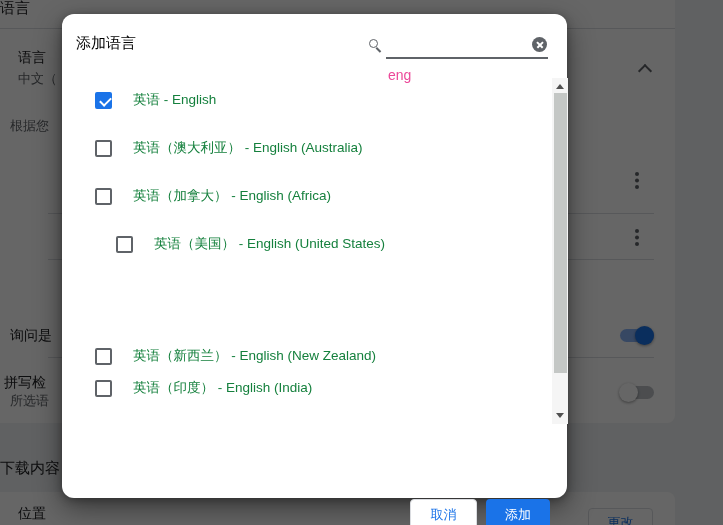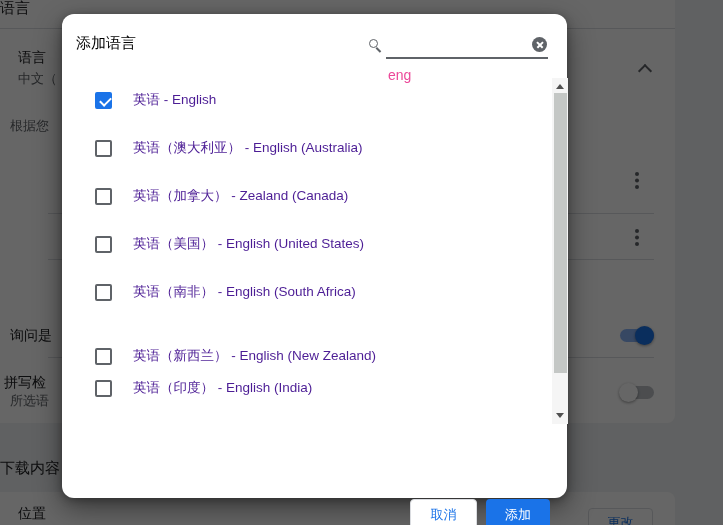--- a/index.html
+++ b/index.html
@@ -55,21 +55,21 @@
   .clear-btn::after { transform:rotate(-45deg); }
 
   .lang-list { position:absolute; left:0; top:62px; width:489px; height:348px; }
   .lang-row { position:absolute; left:0; width:489px; height:48px; }
   .cb { position:absolute; left:33px; top:15.5px; width:17px; height:17px;
     border:2px solid #5f6368; border-radius:2px; background:#fff; }
   .lang-row.checked .cb { background:#1a73e8; border-color:#1a73e8; }
   .lang-row.checked .cb::after { content:""; position:absolute; left:4.5px; top:1px;
     width:5px; height:9px; border:solid #fff; border-width:0 2px 2px 0; transform:rotate(45deg); }
   .lang-label { position:absolute; left:71px; top:0; height:48px; display:flex; align-items:center;
-    font-size:13.5px; color:#4c1d95; white-space:nowrap; }
+    font-size:13.5px; color:#15803d; white-space:nowrap; }
 
   .sb-track { position:absolute; left:490px; top:64px; width:16px; height:346px; background:#f5f5f5; }
   .sb-thumb { position:absolute; left:1.5px; top:15px; width:13px; height:280px; background:#c4c7c5; }
   .sb-up { position:absolute; left:4px; top:6px; width:0; height:0;
     border-left:4px solid transparent; border-right:4px solid transparent; border-bottom:5px solid #505050; }
   .sb-down { position:absolute; left:4px; bottom:6px; width:0; height:0;
     border-left:4px solid transparent; border-right:4px solid transparent; border-top:5px solid #505050; }
 
   .dlg-btn { position:absolute; top:438px; height:31px; border-radius:4px; font-size:13px;
     font-family:"Liberation Sans","DejaVu Sans",sans-serif;
@@ -134,29 +134,25 @@
       <div class="lang-row checked" style="top:0;">
         <span class="cb"></span>
         <span class="lang-label">英语 - English</span>
       </div>
       <div class="lang-row" style="top:48px;">
         <span class="cb"></span>
         <span class="lang-label">英语（澳大利亚） - English (Australia)</span>
       </div>
       <div class="lang-row" style="top:96px;">
         <span class="cb"></span>
-        <span class="lang-label">英语（加拿大） - Zealand (Canada)</span>
+        <span class="lang-label">英语（加拿大） - English (Africa)</span>
       </div>
-      <div class="lang-row" style="top:144px;">
+      <div class="lang-row" style="top:144px;margin-left:21px;">
         <span class="cb"></span>
         <span class="lang-label">英语（美国） - English (United States)</span>
-      </div>
-      <div class="lang-row" style="top:192px;">
-        <span class="cb"></span>
-        <span class="lang-label">英语（南非） - English (South Africa)</span>
       </div>
       <div class="lang-row" style="top:256px;">
         <span class="cb"></span>
         <span class="lang-label">英语（新西兰） - English (New Zealand)</span>
       </div>
       <div class="lang-row" style="top:288px;">
         <span class="cb"></span>
         <span class="lang-label">英语（印度） - English (India)</span>
       </div>
     </div>

